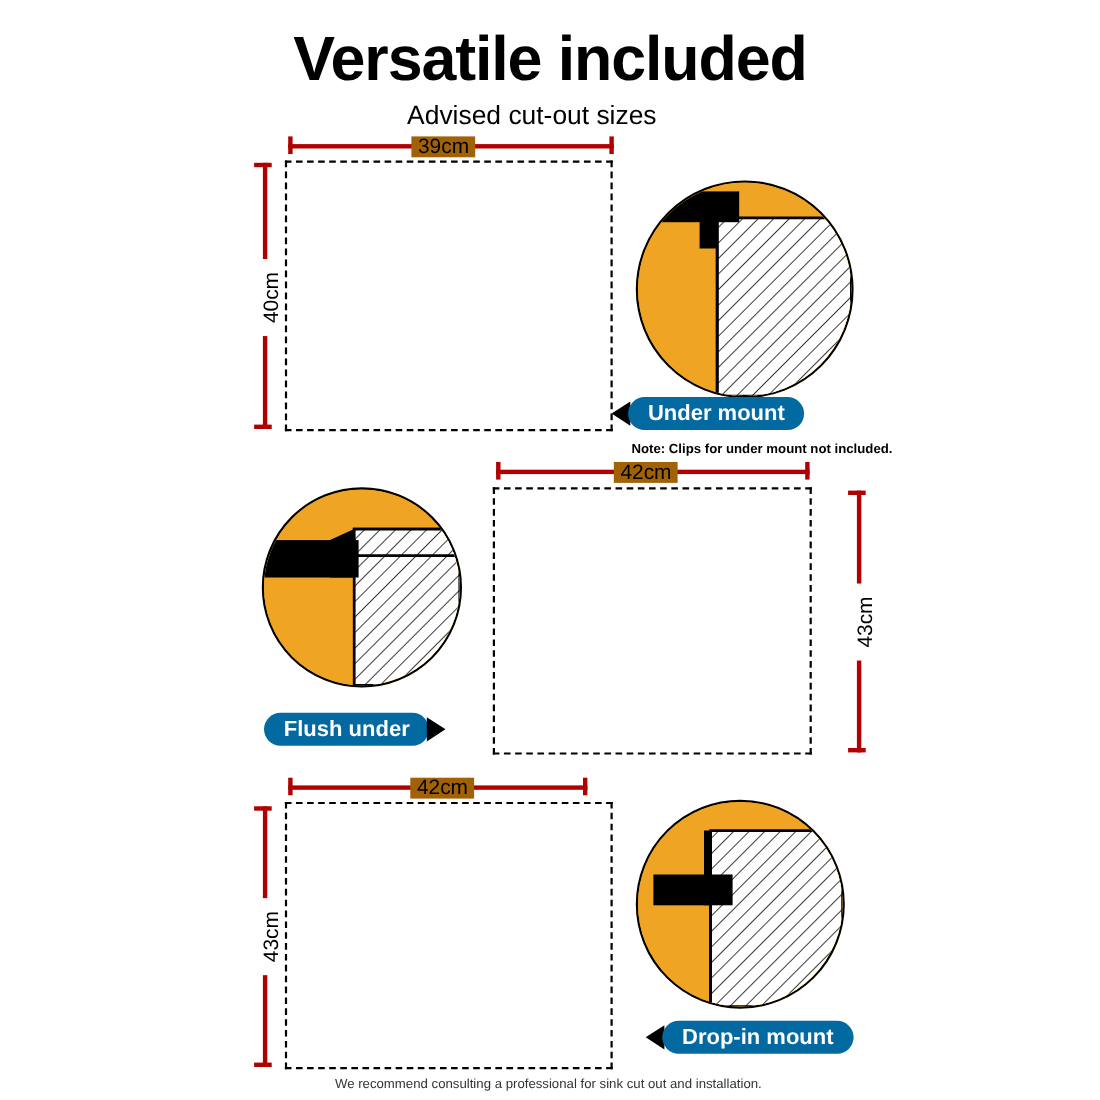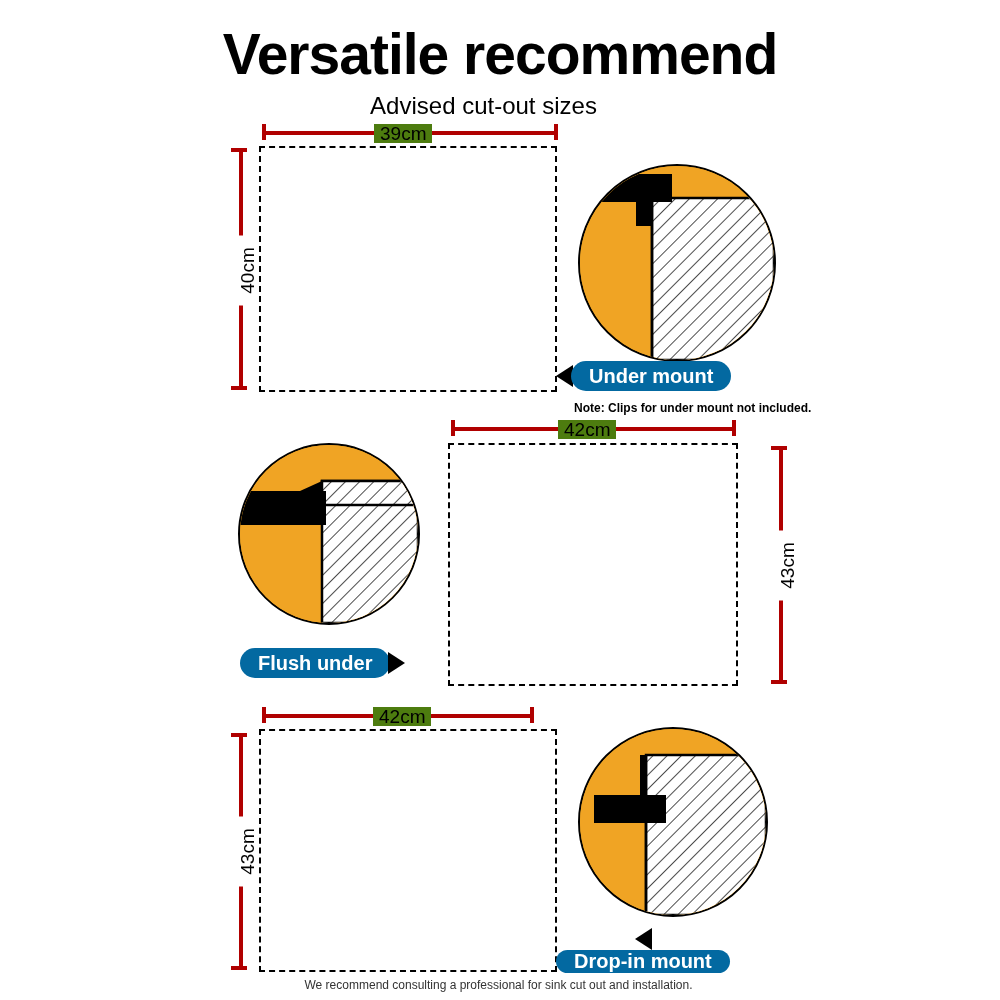--- a/index.html
+++ b/index.html
@@ -64,21 +64,21 @@
   }
   .dim-cap-h {  
     position: absolute;
     height: 4px;
     width: 16px;
     background: #b00000;
   }
   .dim-label {
     position: absolute;
     font-size: 19px;
-    background: #4d7c0f;
+    background: #a16207;
     padding: 0 6px;
     line-height: 1;
   }
   .dim-label-v {
     position: absolute;
     font-size: 19px;
     background: #ffffff;
     padding: 0 6px;
     line-height: 1;
     transform-origin: center center;
@@ -140,21 +140,21 @@
     border-radius: 50%;
     overflow: hidden;
     background: #f0a424;
     border: 2px solid #000000;
     box-sizing: border-box;
   }
 </style>
 </head>
 <body>
 
-<div class="title">Versatile recommend</div>
+<div class="title">Versatile included</div>
 <div class="subtitle">Advised cut-out sizes</div>
 
 <div>
 
   <div class="dim-line-h" style="left:262px; top:131px; width:296px;"></div>
   <div class="dim-cap-v" style="left:262px; top:124px;"></div>
   <div class="dim-cap-v" style="left:554px; top:124px;"></div>
   <div class="dim-label" style="left:374px; top:124px;">39cm</div>
 
   <div class="dim-line-v" style="left:239px; top:148px; height:242px;"></div>
@@ -255,19 +255,19 @@
 
       <path d="M66 26 L186 26 L186 186 L66 186 Z" fill="url(#hatchC)" stroke="#000000" stroke-width="2.5"></path>
       <path d="M66 26 L66 70 L38 70 L38 26 Z" fill="#f0a424" stroke="none"></path>
 
       <rect x="14" y="66" width="72" height="28" fill="#000000"></rect>
       <path d="M66 26 L66 94 L60 94 L60 26 Z" fill="#000000"></path>
       <line x1="66" y1="26" x2="66" y2="186" stroke="#000000" stroke-width="2.5"></line>
     </svg>
   </div>
 
-  <div class="callout" style="left:556px; top:928px;flex-direction:column;">
+  <div class="callout" style="left:587px; top:928px;">
     <div class="arrow-left"></div>
     <div class="pill">Drop-in mount</div>
   </div>
 </div>
 
 <div class="footer-note">We recommend consulting a professional for sink cut out and installation.</div>
 
 </body></html>

